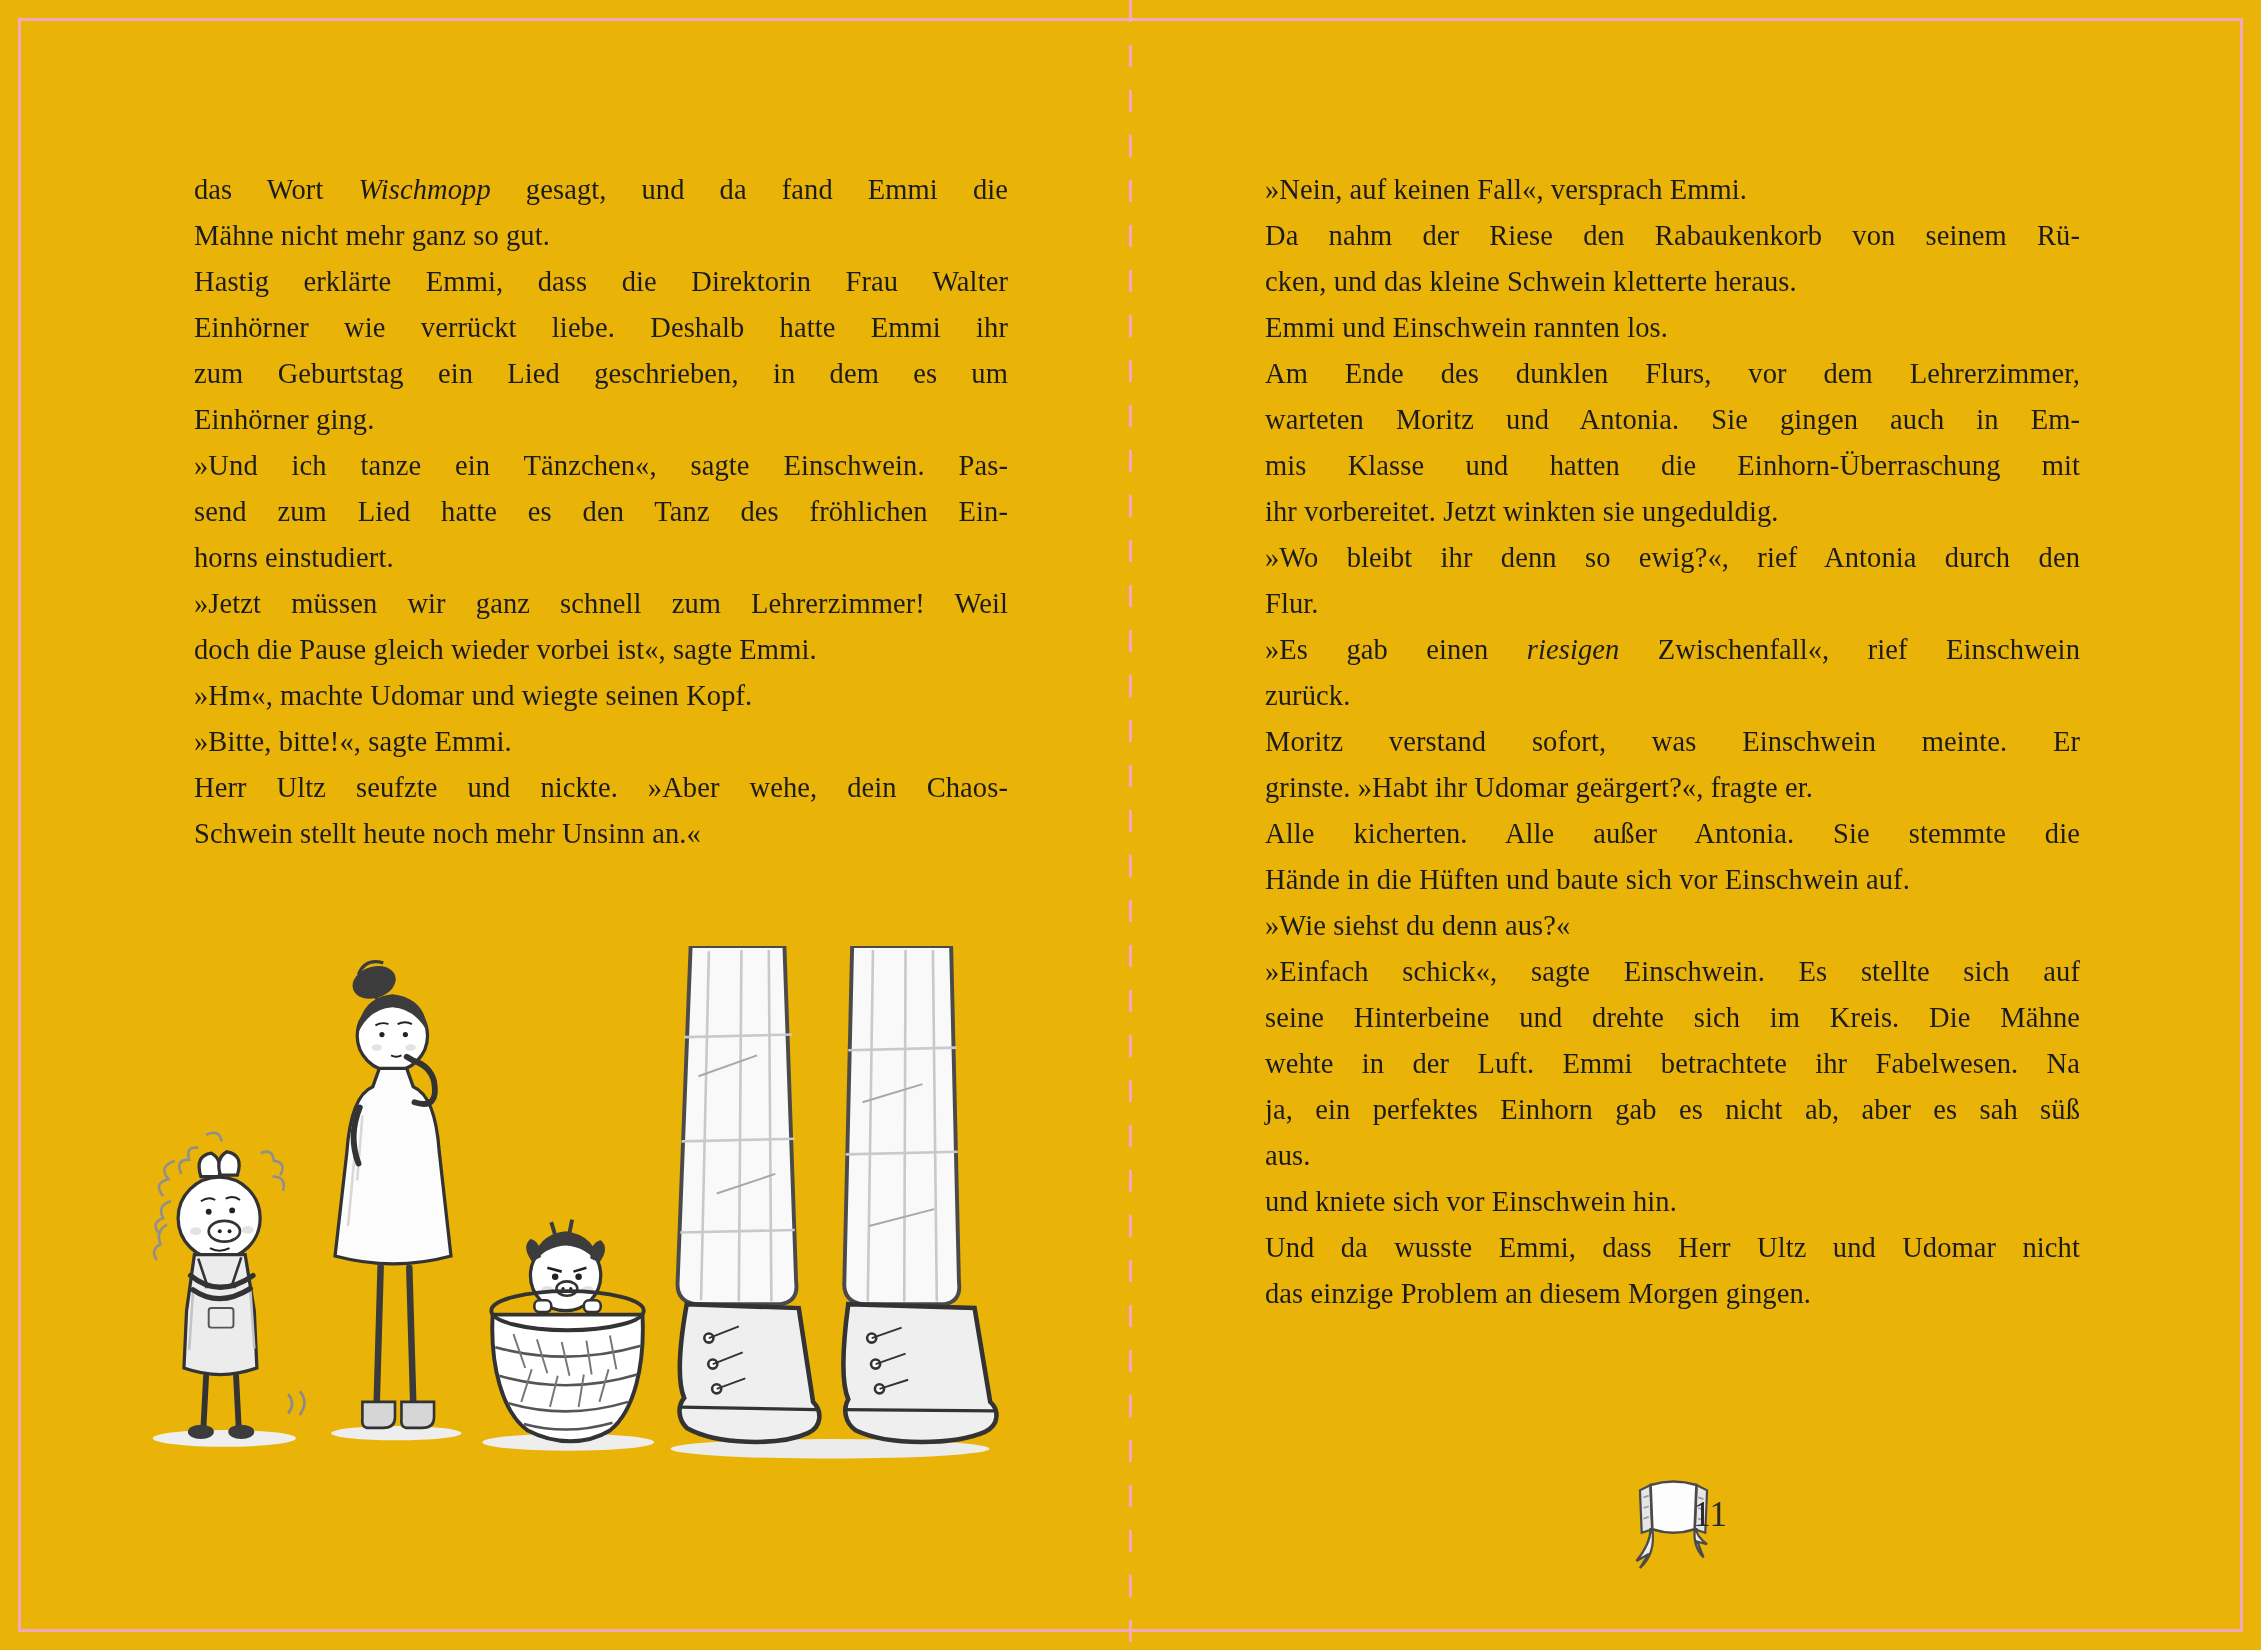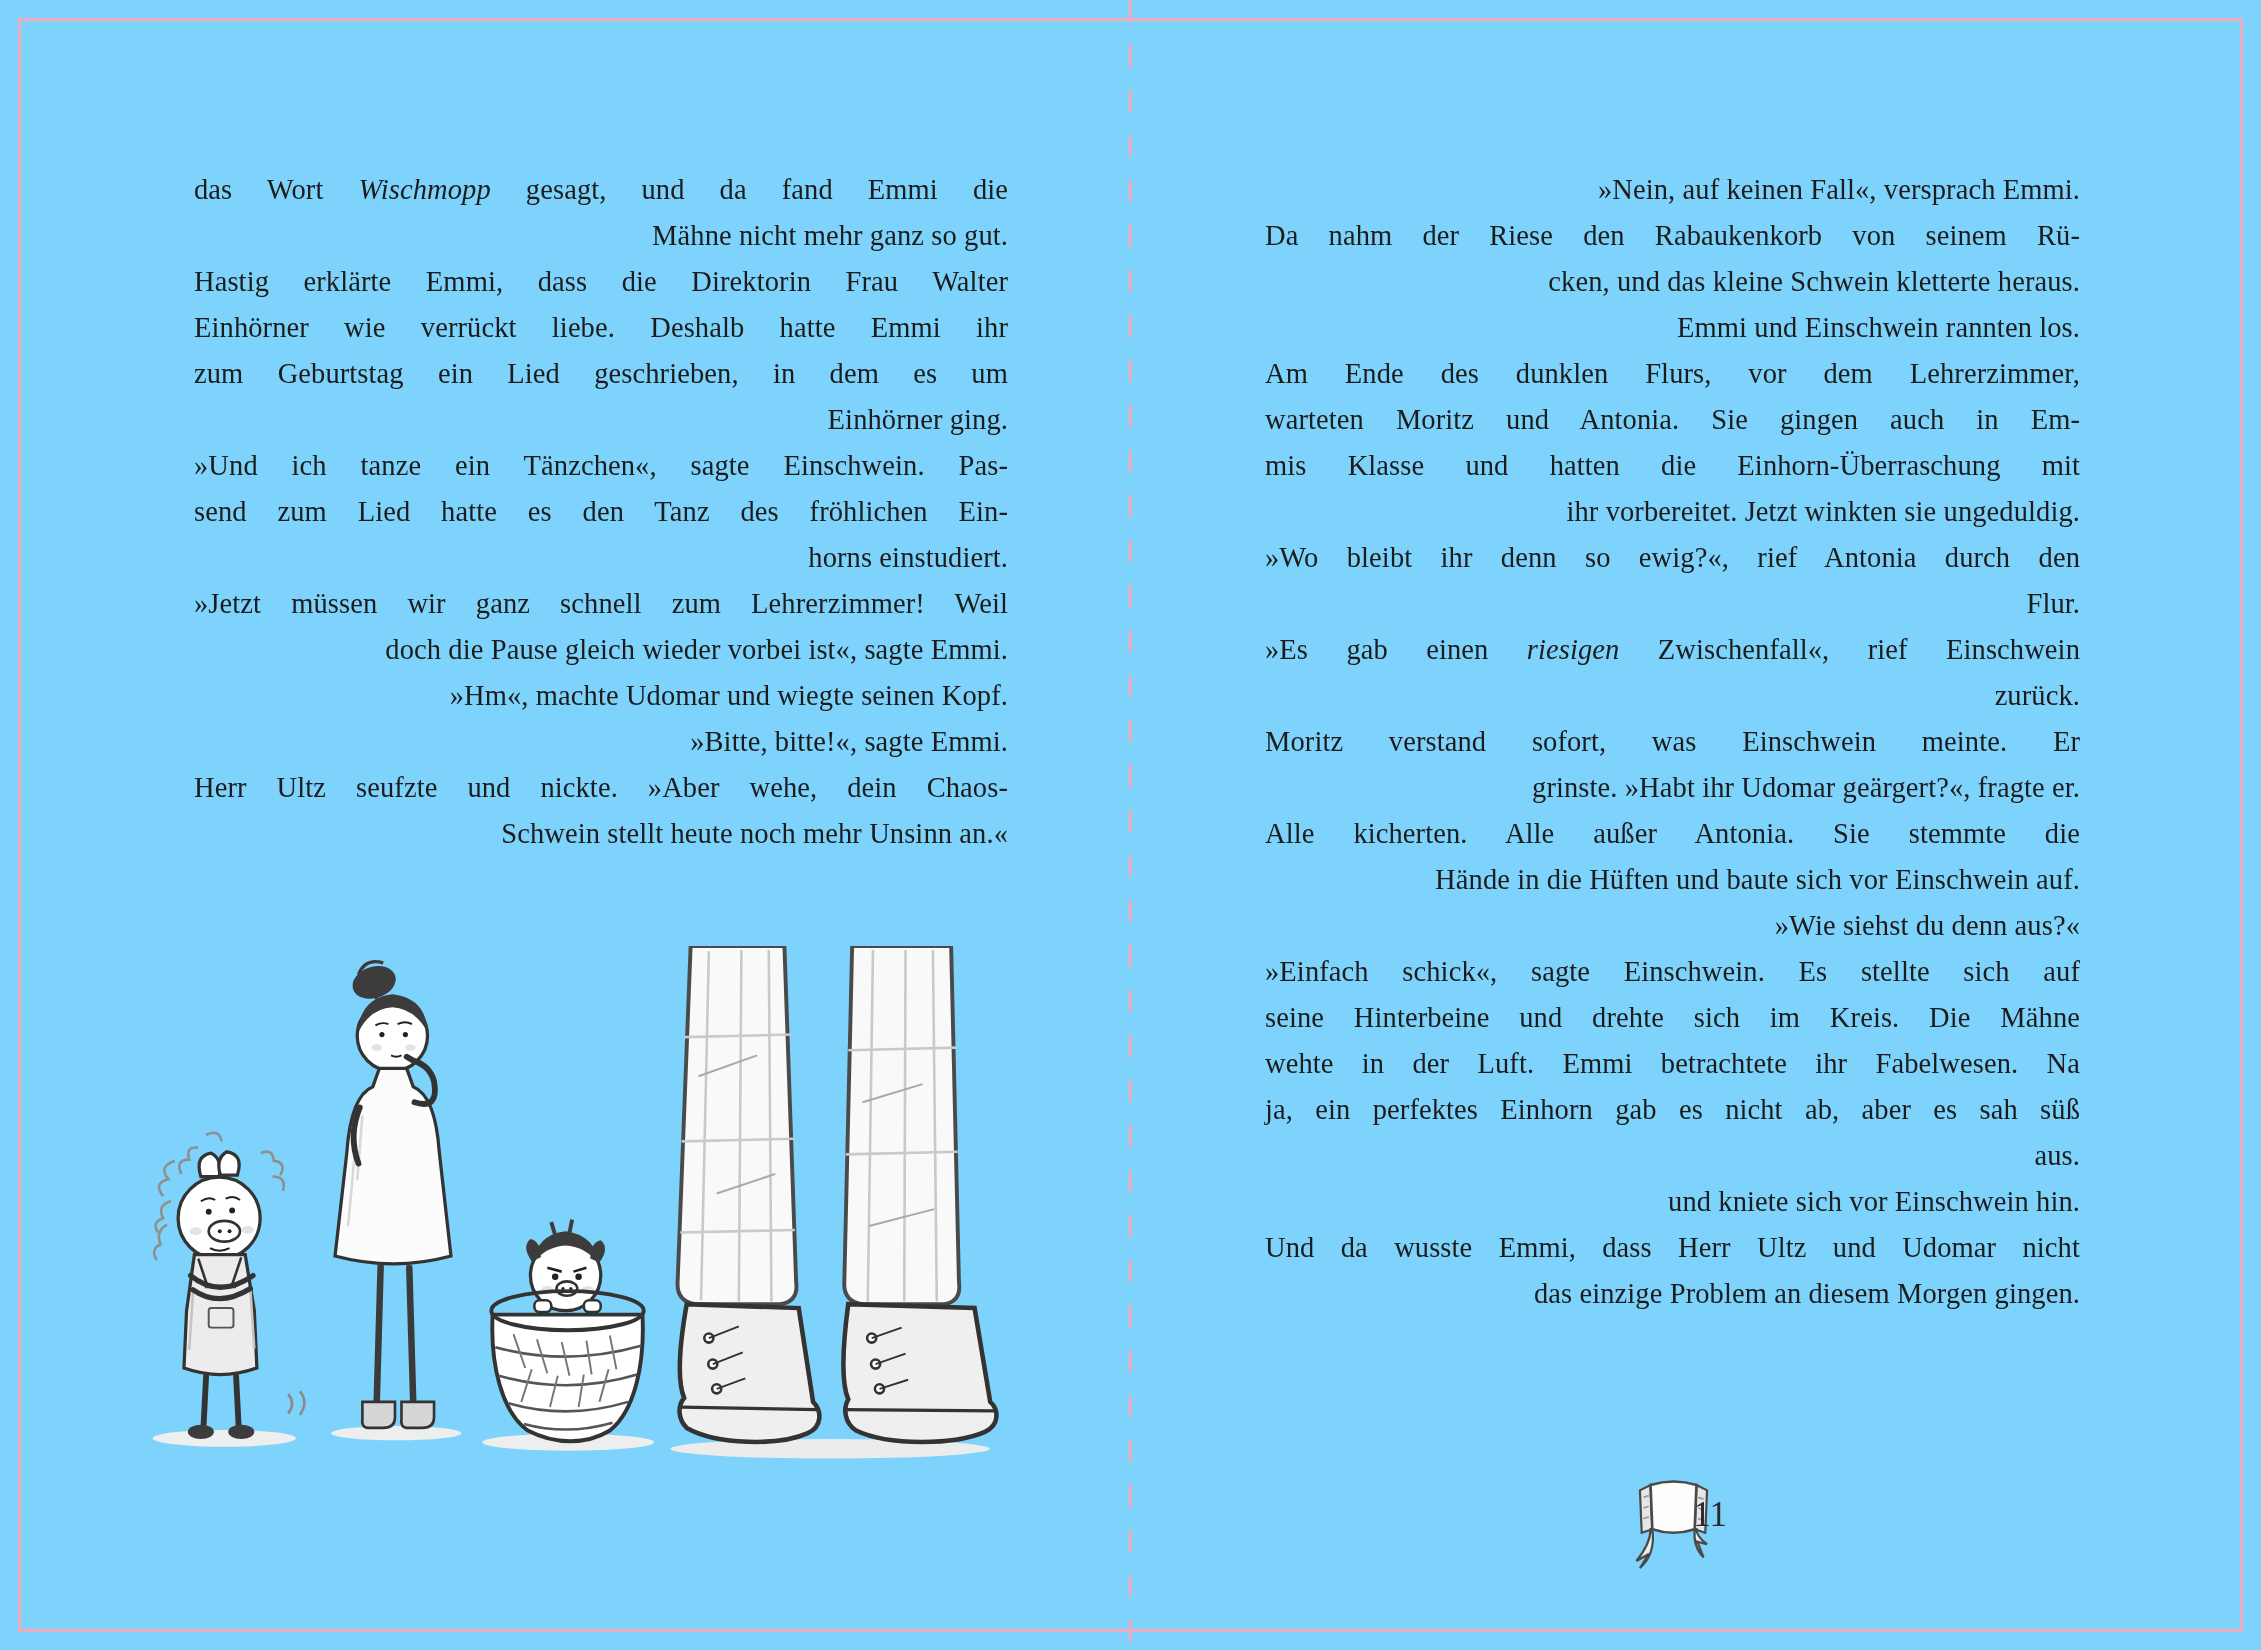--- a/index.html
+++ b/index.html
@@ -1,29 +1,29 @@
 <!DOCTYPE html>
 <html style="font-size:10.3px"><head>
 <meta charset="utf-8">
 <style>
   html,body{margin:0;padding:0;background:#ffffff;}
   .spread{
-    position:relative;width:2261px;height:1650px;background:#7dd3fc;
+    position:relative;width:2261px;height:1650px;background:#eab308;
     font-family:"Liberation Serif","DejaVu Serif",serif;color:#1c1c1c;overflow:hidden;
   }
   .frame{position:absolute;left:18px;top:18px;right:18px;bottom:18px;border:3.2px solid #f2a9bd;}
   .gutter{
     position:absolute;left:1129px;top:0;width:2.6px;height:1650px;
     background:repeating-linear-gradient(180deg,#f2a9bd 0px,#f2a9bd 22px,transparent 22px,transparent 45px);
   }
   .page{position:absolute;inset:0;}
   .textblock{position:absolute;font-size:28.5px;line-height:46px;letter-spacing:0.1px;}
   #left-text{left:194px;top:167px;width:814px;}
   #right-text{left:1265px;top:167px;width:815px;}
-  .line{text-align:right;}
+  .line{text-align:left;}
   .line.just{text-align:justify;text-align-last:justify;}
   .it{font-style:italic;}
   .illustration{position:absolute;left:133px;top:946px;width:873px;height:521px;}
   .banner{position:absolute;left:1620px;top:1478px;width:107px;height:113px;}
   .banner svg{position:absolute;left:0;top:0;width:107px;height:113px;}
   .banner .num{
     position:absolute;left:0;top:19.4px;width:100%;text-align:right;
     font-size:35px;line-height:1;color:#2a2a2a;
   }
 </style>

